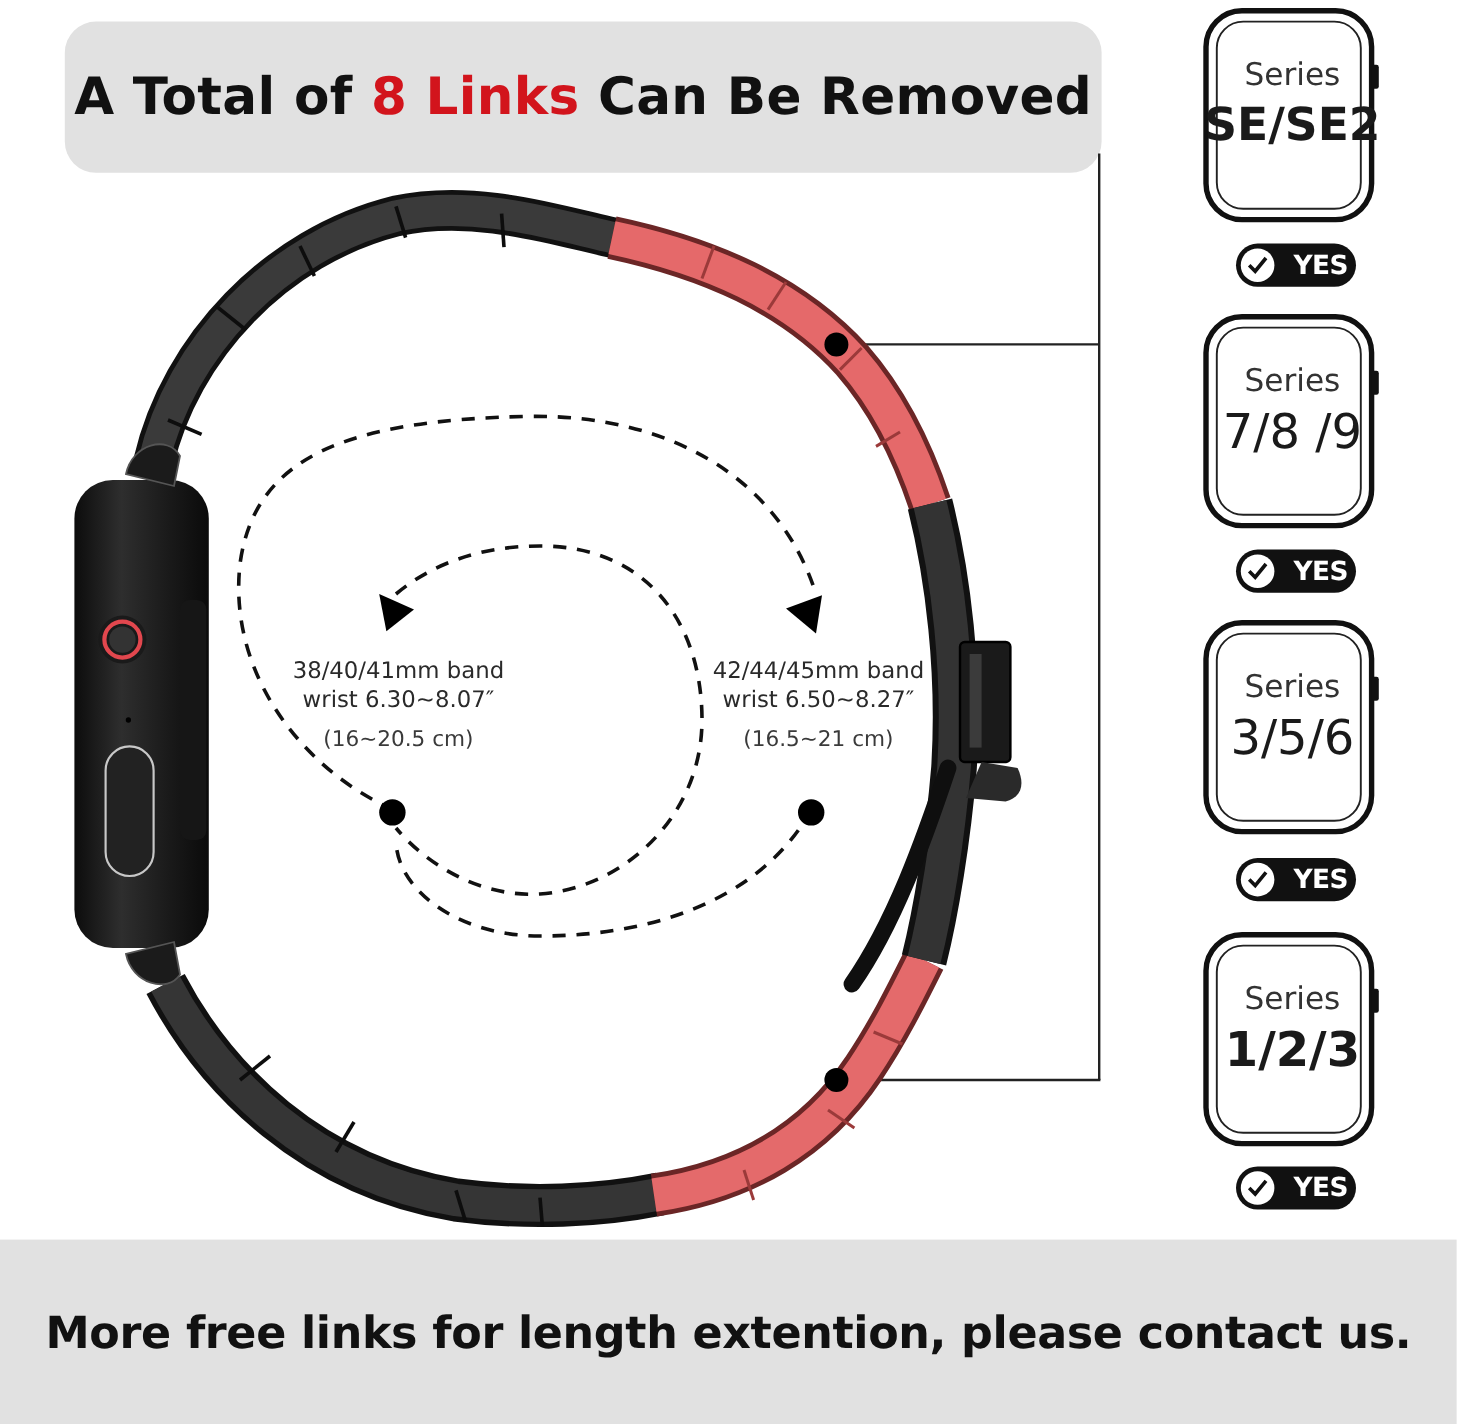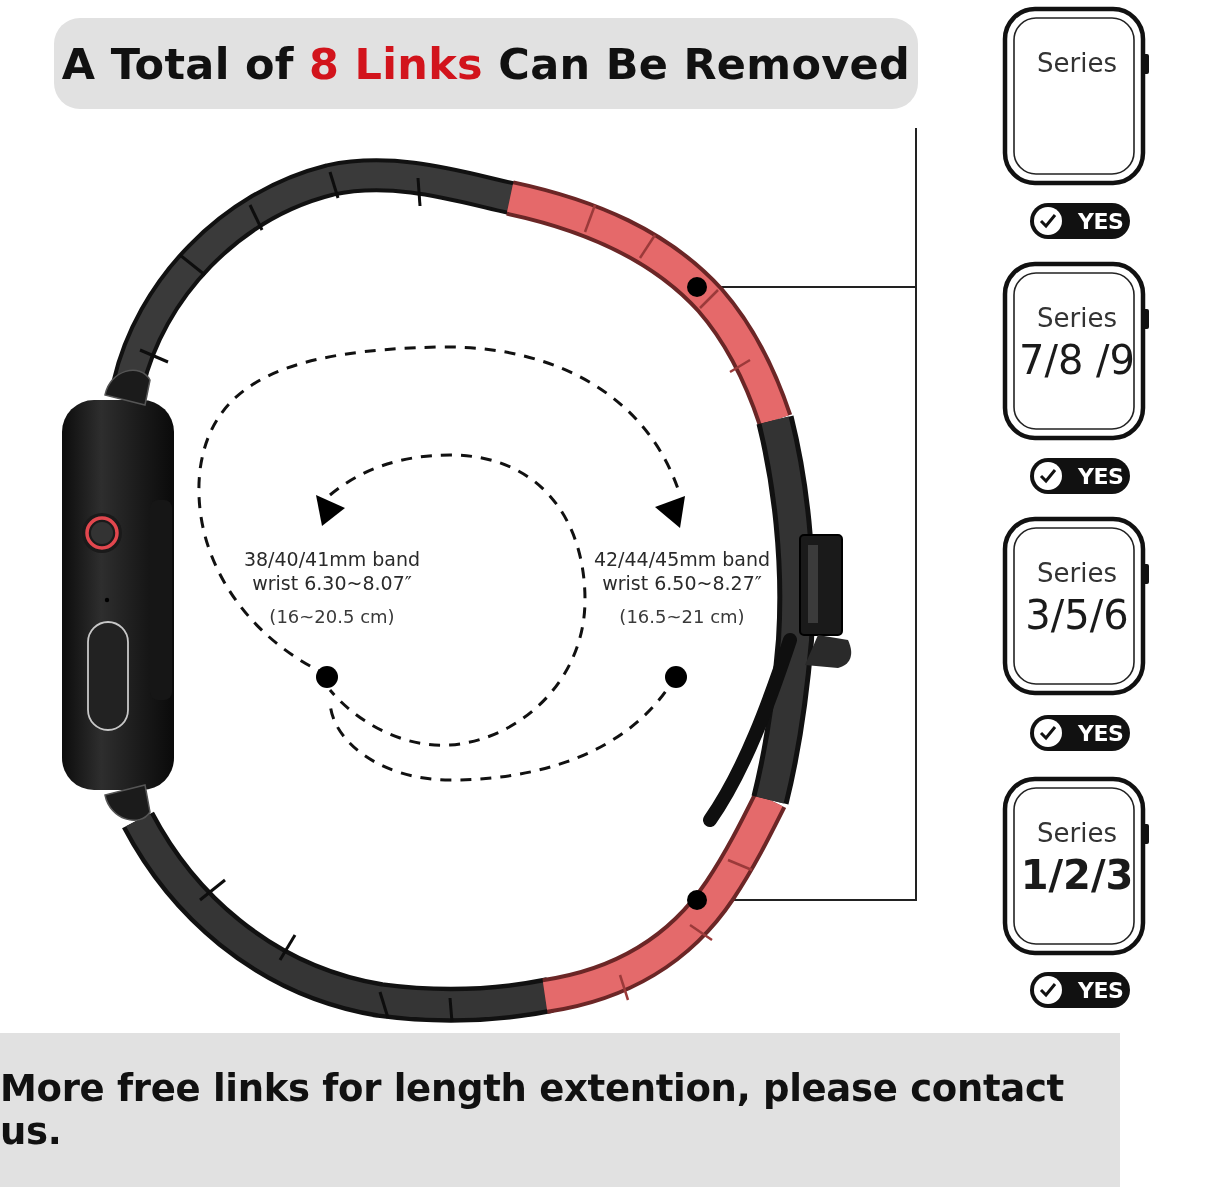--- a/index.html
+++ b/index.html
@@ -1,19 +1,19 @@
 <!DOCTYPE html>
 <html><head>
 <meta charset="utf-8">
 <style>
   html, body { margin:0; padding:0; background:#ffffff; }
   body { width:1214px; height:1187px; position:relative; overflow:hidden;
          font-family:"Liberation Sans", "DejaVu Sans", sans-serif; }
 
-  .title-banner { position:absolute; left:54px; top:18px; width:864px; height:91px;
+  .title-banner { position:absolute; left:54px; top:18px; width:864px; height:126px;
                   background:#e1e1e1; border-radius:26px; display:flex; align-items:center;
                   justify-content:center; }
   .title-banner h1 { margin:0; font-size:43px; font-weight:700; color:#111;
                      letter-spacing:0.3px; font-family:"DejaVu Sans", sans-serif; }
   .title-banner .accent { color:#d2141c; }
 
   .diagram { position:absolute; left:0; top:0; width:1214px; height:1030px; pointer-events:none; }
 
   .size-label { position:absolute; text-align:center; color:#2a2a2a;
                 font-family:"DejaVu Sans", sans-serif; line-height:1.25; }
@@ -33,21 +33,21 @@
   .watch-text .series-num.bigger { font-size:40px; }
 
   .yes-badge { position:absolute; left:35px; top:204px; width:100px; height:36px;
                background:#111; border-radius:18px; display:flex; align-items:center;
                padding-left:4px; box-sizing:border-box; }
   .yes-badge .check { width:28px; height:28px; border-radius:50%; background:#fff;
                       display:flex; align-items:center; justify-content:center; }
   .yes-badge .yes-text { color:#fff; font-weight:700; font-size:22px; margin-left:16px;
                          font-family:"DejaVu Sans", sans-serif; letter-spacing:-0.5px; }
 
-  .footer { position:absolute; left:0; top:1033px; width:1120px; height:154px; background:#e1e1e1;
+  .footer { position:absolute; left:0; top:1033px; width:1214px; height:154px; background:#e1e1e1;
             display:flex; align-items:center; justify-content:center; }
   .footer p { margin:0; font-size:37px; color:#111; font-weight:700;
               font-family:"DejaVu Sans", sans-serif; letter-spacing:-0.3px; }
 </style>
 </head>
 <body>
 
 <div class="title-banner">
   <h1><span>A Total of </span><span class="accent">8 Links</span><span> Can Be Removed</span></h1>
 </div>
@@ -160,20 +160,21 @@
 <div class="series-col">
 
   <div class="series-card" style="top:0px;">
     <svg class="watch-outline" viewBox="0 0 150 180">
       <rect x="3" y="3" width="138" height="174" rx="30" fill="#fff" stroke="#111" stroke-width="4.5"></rect>
       <rect x="12" y="12" width="120" height="156" rx="22" fill="none" stroke="#222" stroke-width="1.6"></rect>
       <rect x="141" y="48" width="6" height="20" rx="2" fill="#111"></rect>
     </svg>
     <div class="watch-text">
       <span class="series-word">Series</span>
+      <span class="series-num">SE/SE2</span>
     </div>
     <div class="yes-badge" style="top:203px;">
       <span class="check">
         <svg width="20" height="20" viewBox="0 0 20 20">
             <path d="M3 10 L8 15 L17 4" fill="none" stroke="#111" stroke-width="3"></path>
           </svg>
       </span>
       <span class="yes-text">YES</span>
     </div>
   </div>

